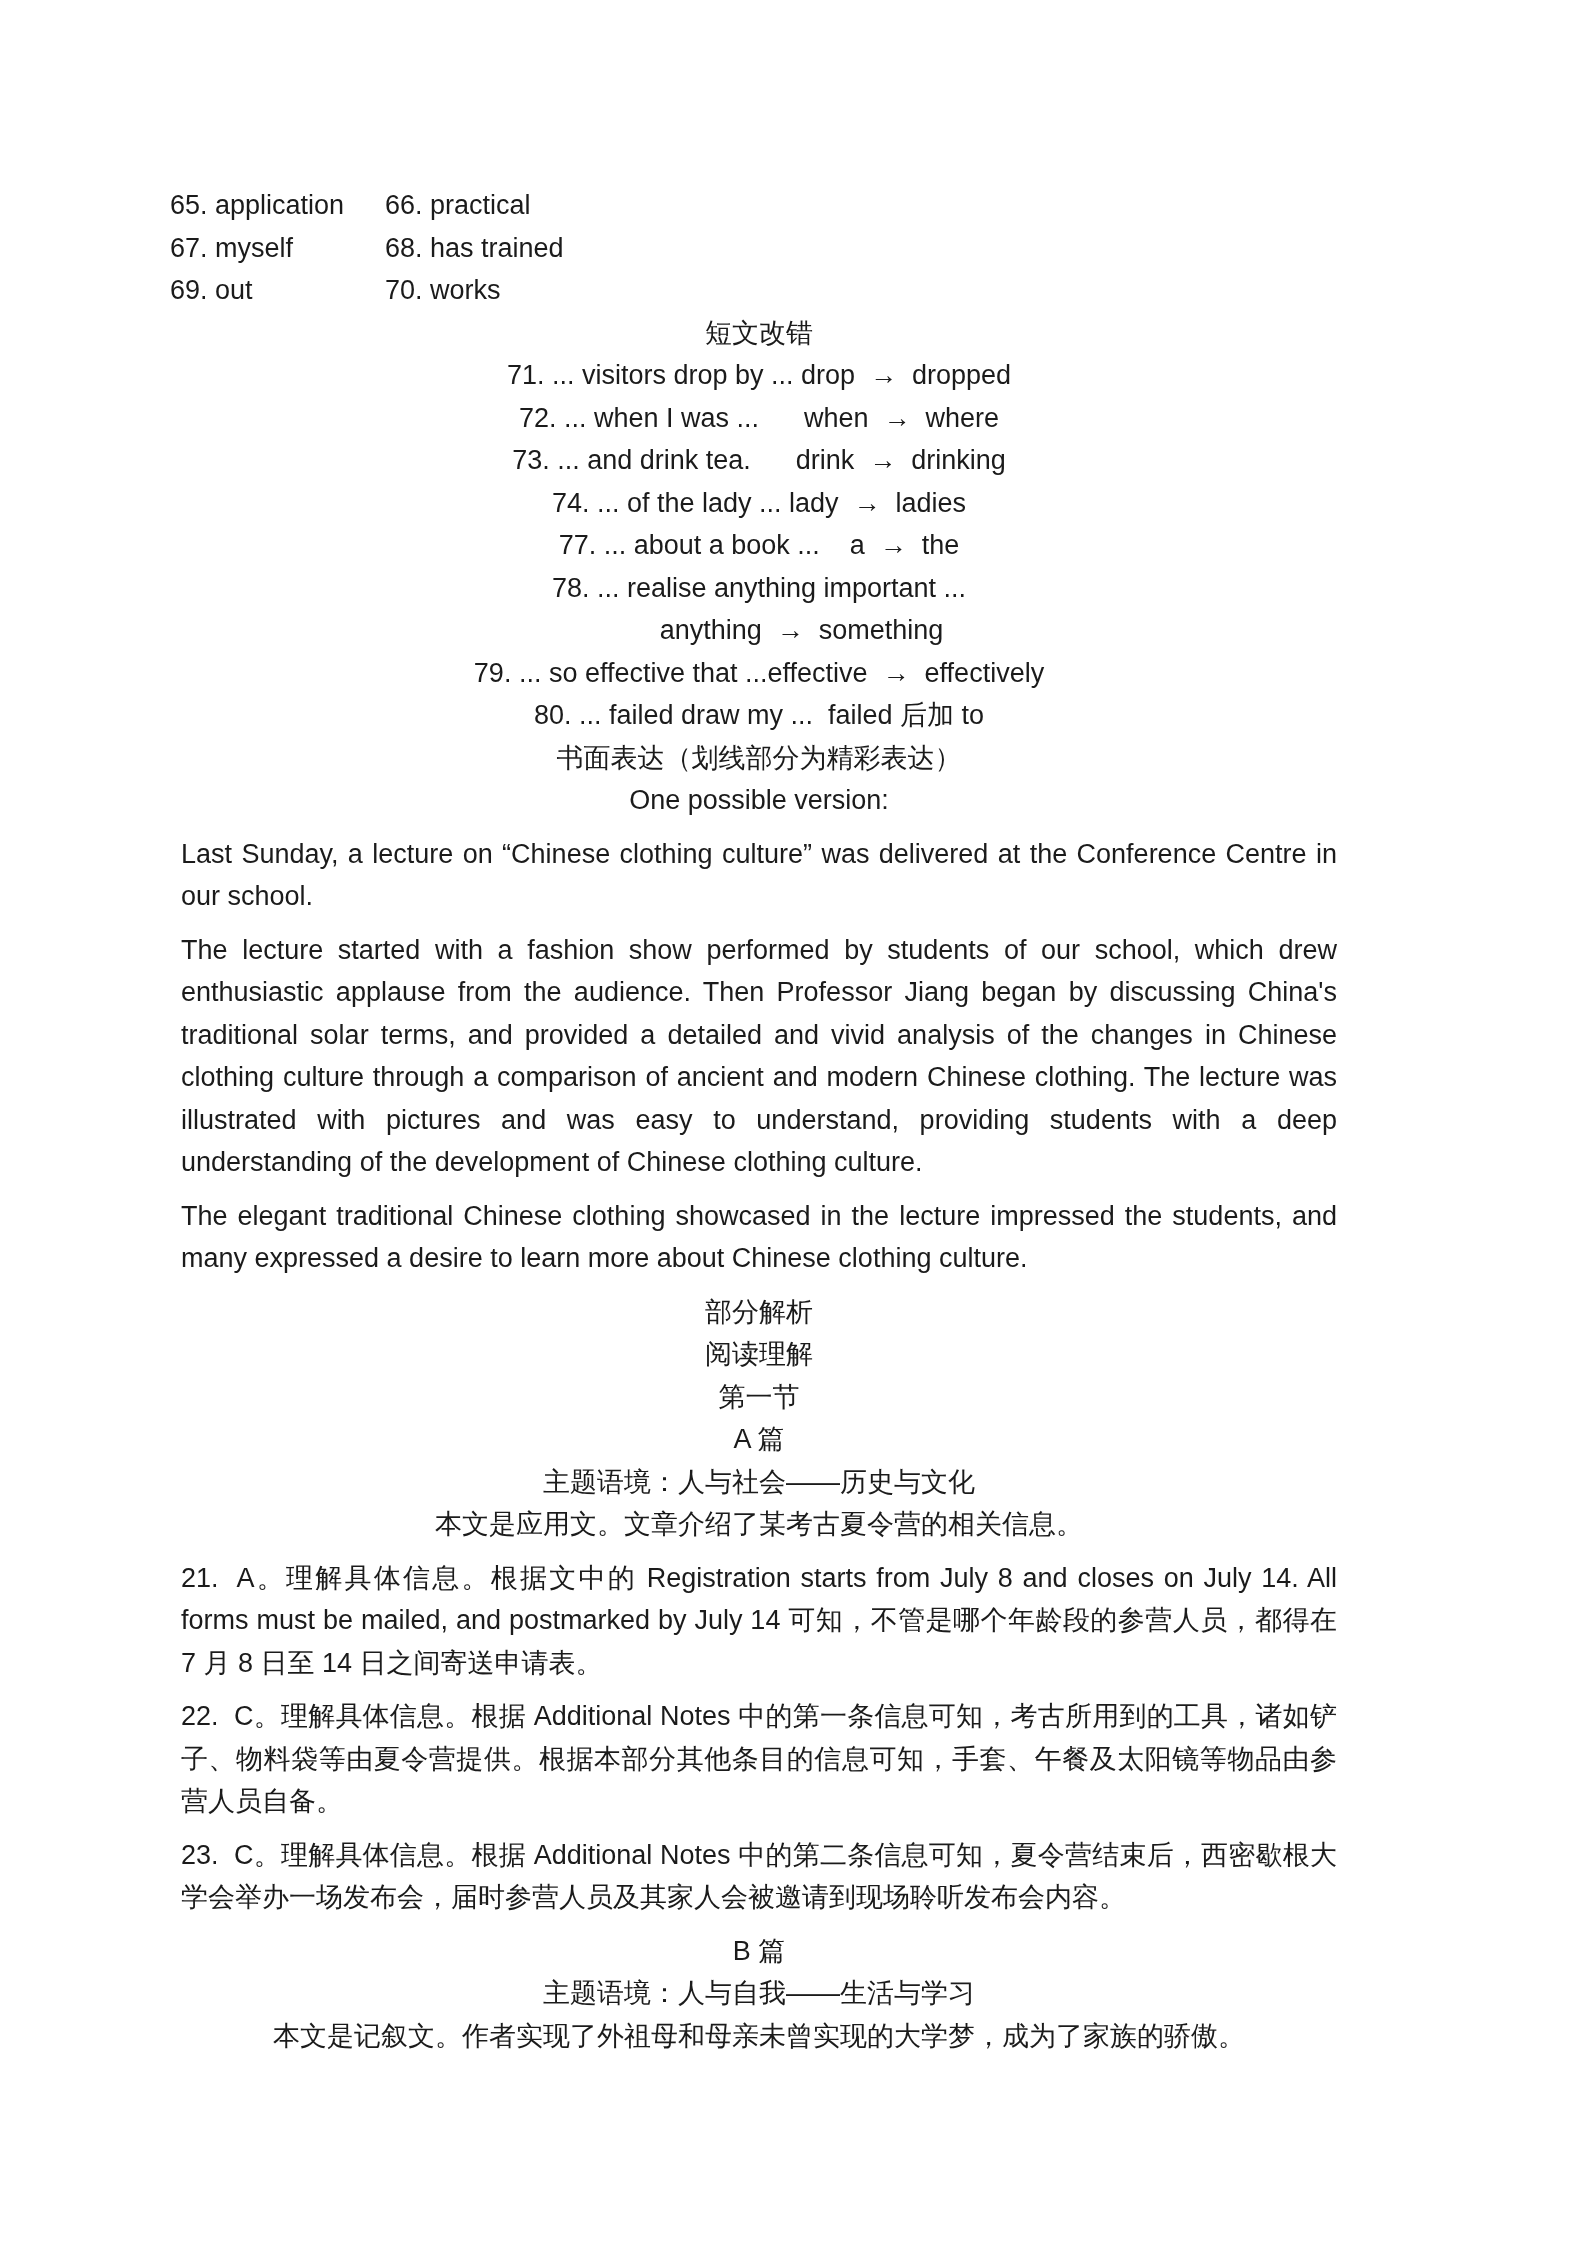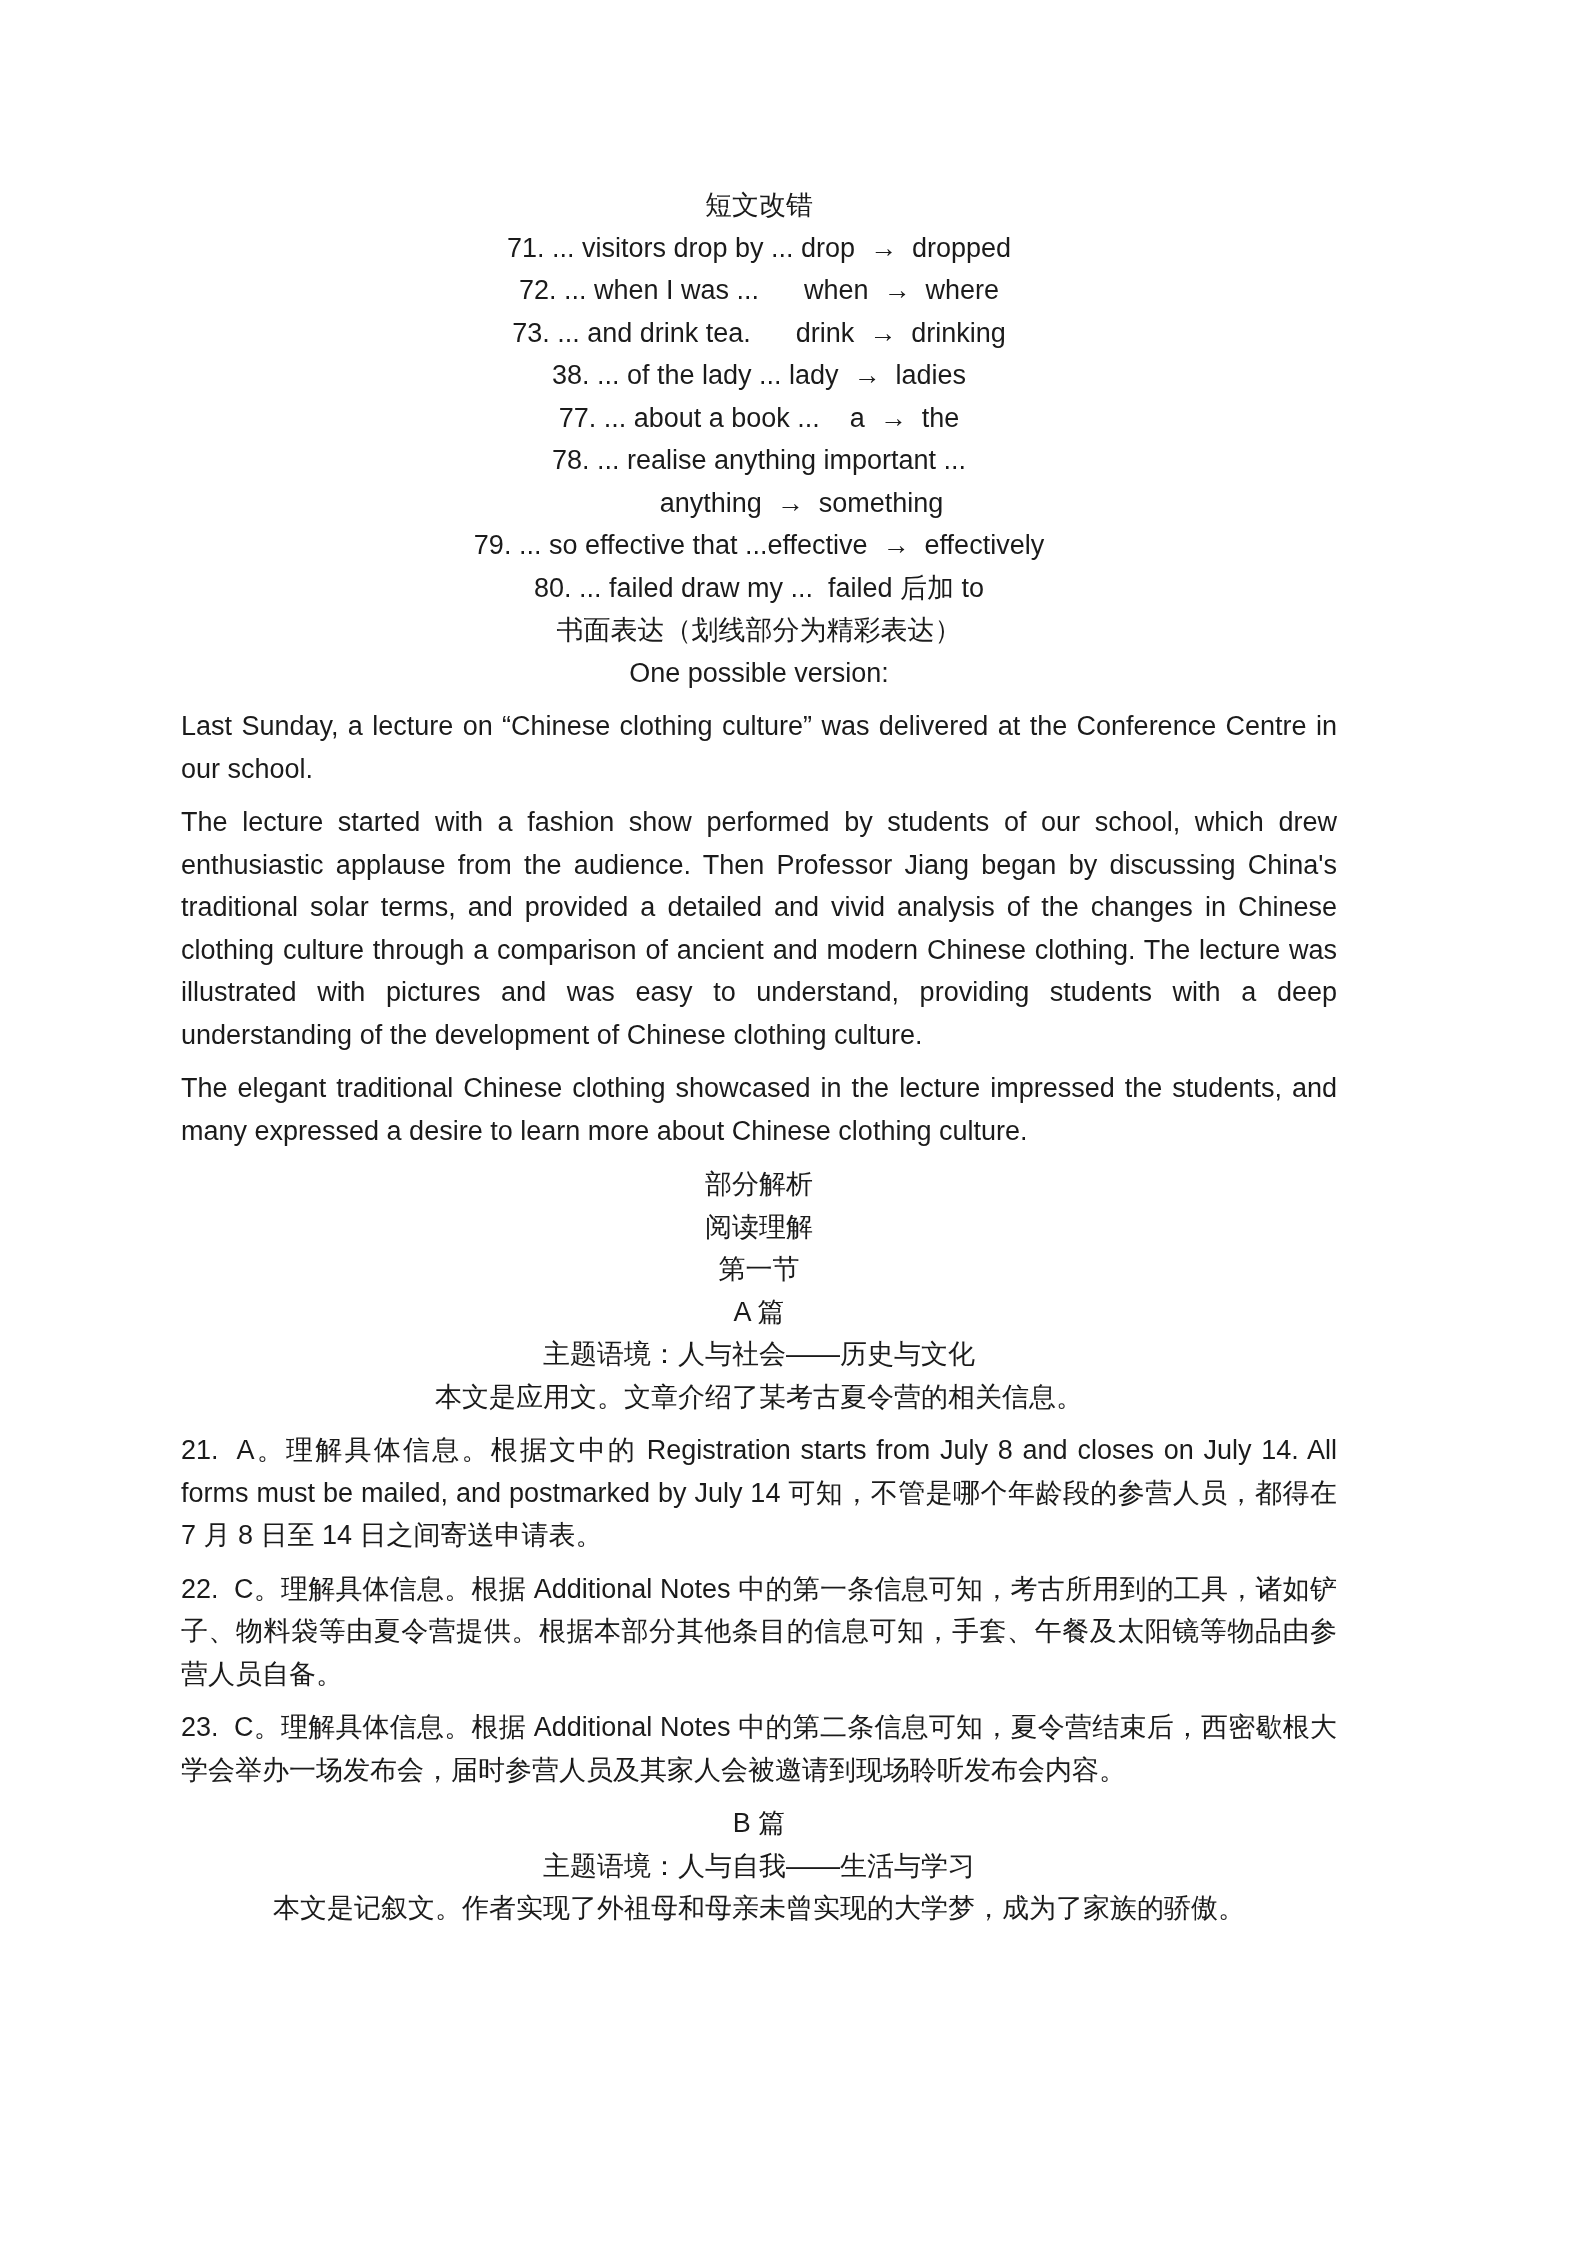--- a/index.html
+++ b/index.html
@@ -47,26 +47,40 @@
     margin: 11px;
     text-align: justify;
   }
 </style>
 </head>
 <body>
 
 <div class="page">
   <div class="content">
 
+    <div>
+      <div class="ans-row">
+        <span class="ans-cell-left">65. application</span>
+        <span class="ans-cell-right">66. practical</span>
+      </div>
+      <div class="ans-row">
+        <span class="ans-cell-left">67. myself</span>
+        <span class="ans-cell-right">68. has trained</span>
+      </div>
+      <div class="ans-row">
+        <span class="ans-cell-left">69. out</span>
+        <span class="ans-cell-right">70. works</span>
+      </div>
+    </div>
 
     <div class="line">短文改错</div>
     <div class="line">71. ... visitors drop by ... drop  →  dropped</div>
     <div class="line">72. ... when I was ...      when  →  where</div>
     <div class="line">73. ... and drink tea.      drink  →  drinking</div>
-    <div class="line">38. ... of the lady ... lady  →  ladies</div>
+    <div class="line">74. ... of the lady ... lady  →  ladies</div>
     <div class="line">77. ... about a book ...    a  →  the</div>
     <div class="line">78. ... realise anything important ...</div>
     <div class="line indent">anything  →  something</div>
     <div class="line">79. ... so effective that ...effective  →  effectively</div>
     <div class="line">80. ... failed draw my ...  failed 后加 to</div>
 
     <div class="line">书面表达（划线部分为精彩表达）</div>
     <div class="line">One possible version:</div>
     <p class="para">Last Sunday, a lecture on “Chinese clothing culture” was delivered at the Conference Centre in our school.</p>
     <p class="para">The lecture started with a fashion show performed by students of our school, which drew enthusiastic applause from the audience. Then Professor Jiang began by discussing China's traditional solar terms, and provided a detailed and vivid analysis of the changes in Chinese clothing culture through a comparison of ancient and modern Chinese clothing. The lecture was illustrated with pictures and was easy to understand, providing students with a deep understanding of the development of Chinese clothing culture.</p>

